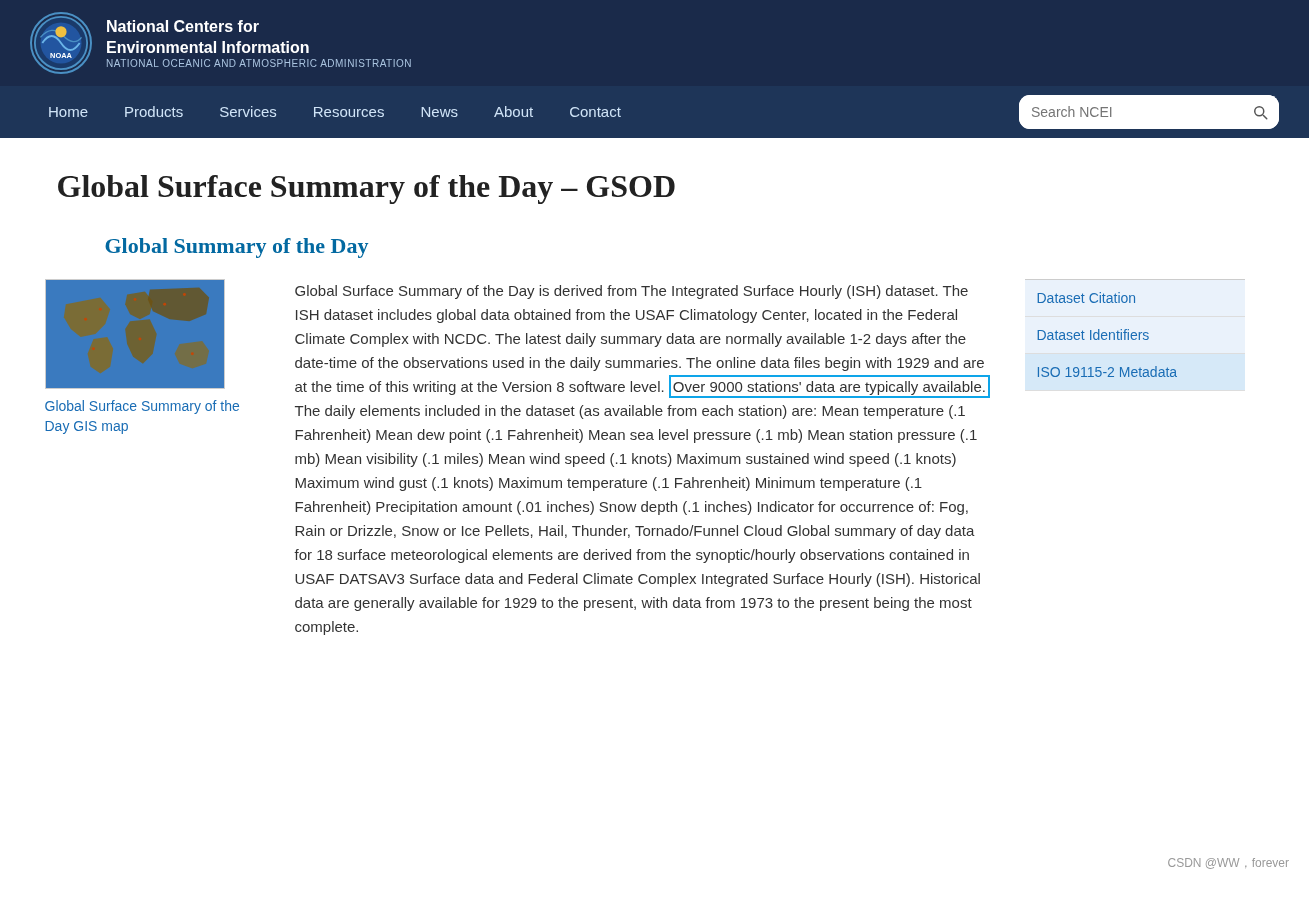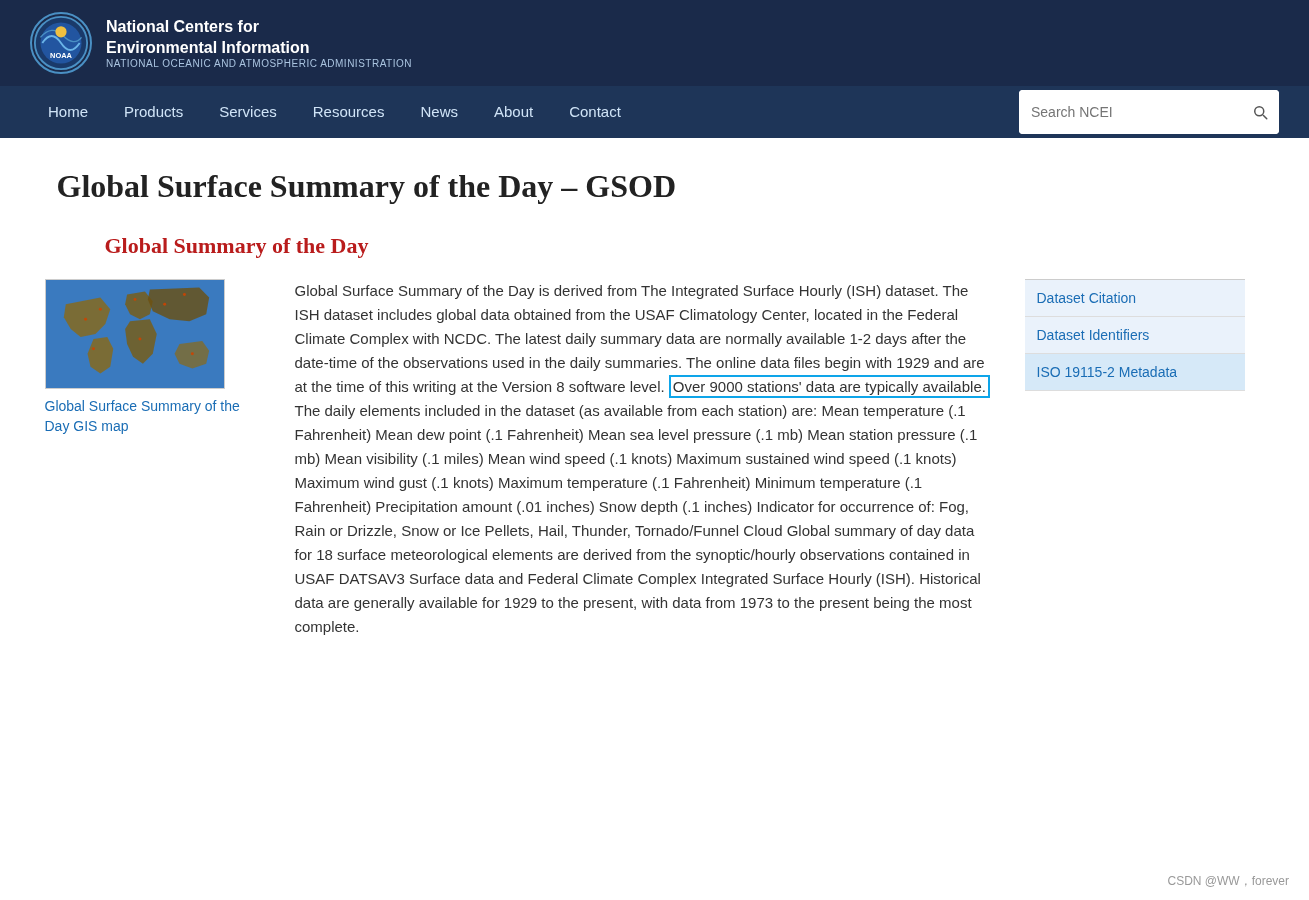--- a/index.html
+++ b/index.html
@@ -65,23 +65,23 @@
       text-decoration: none;
       font-size: 15px;
       padding: 0 18px;
       display: block;
       line-height: 52px;
     }
     .search-area {
       display: flex;
       align-items: center;
       background: #fff;
-      border-radius: 4px;
+      border-radius: 11px;
       overflow: hidden;
-      height: 44px;
+      height: 34px;
       min-width: 260px;
     }
     .search-area input {
       border: none;
       outline: none;
       padding: 0 12px;
       font-size: 14px;
       color: #888;
       flex: 1;
       height: 100%;
@@ -111,21 +111,21 @@
       font-size: 32px;
       font-weight: bold;
       color: #222;
       margin-bottom: 28px;
       font-family: Georgia, serif;
       margin-left: 12px;
     }
     .section-title {
       font-size: 22px;
       font-weight: bold;
-      color: #b91c1c;
+      color: #0369a1;
       margin-bottom: 20px;
       font-family: Georgia, serif;
       padding-left: 60px;
     }
 
     .content-area {
       display: flex;
       gap: 30px;
     }
 
@@ -191,21 +191,21 @@
       text-decoration: none;
       font-size: 14px;
       background: #eaf2fb;
     }
     .sidebar-links li:nth-child(3) a {
       background: #d6e9f8;
     }
 
     .footer-note {
       position: fixed;
-      bottom: 10px;
+      bottom: 28px;
       right: 20px;
       font-size: 12px;
       color: #999;
       margin-top: 32px;
     }
   </style>
 </head>
 <body>
 
 <header class="header-top">

